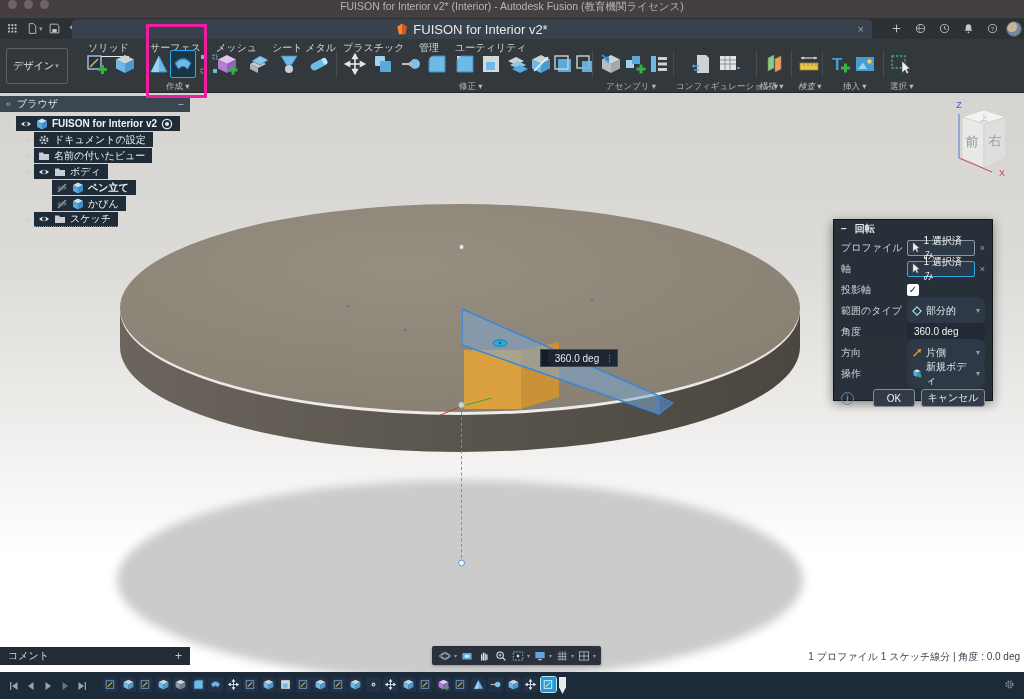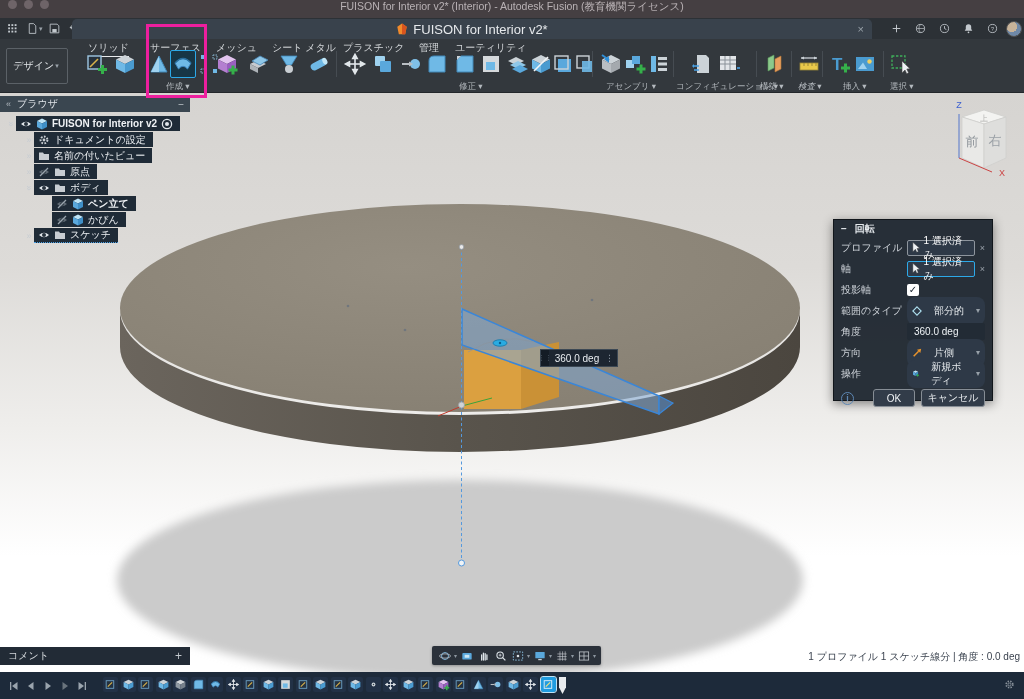--- a/index.html
+++ b/index.html
@@ -77,21 +77,21 @@
   .dlg-row { display:flex; align-items:center; height:21px; padding:0 7px; }
   .dlg-label { width:66px; flex:0 0 auto; }
   .selbtn { height:16px; display:flex; align-items:center; gap:3px; padding:0 4px; background:#2e3947;
     border:1px solid #8e959d; border-radius:2px; color:#fff; }
   .selbtn.active { border-color:#2da9e8; }
   .selbtn svg { width:9px; height:11px; }
   .dlg-x { margin-left:5px; color:#9aa2aa; font-size:9px; }
   .chk { width:12px; height:12px; background:#fff; border-radius:2px; color:#16202b; font-size:10px;
     display:flex; align-items:center; justify-content:center; font-weight:bold; }
   .drop { flex:1; height:28px; background:#2e3947; border-radius:8px; display:flex; align-items:center;
-    gap:12px; padding:0 5px; color:#e8ecef; }
+    gap:4px; padding:0 5px; color:#e8ecef; }
   .drop .dcaret { margin-left:auto; color:#97a0a8; font-size:8px; }
   .numfield { flex:1; height:17px; background:#222b35; border-radius:2px; display:flex; align-items:center;
     padding:0 7px; color:#eef2f5; }
   .dlg-foot { display:flex; align-items:center; gap:6px; padding:5px 7px 0 7px; }
   .info-i { width:13px; height:13px; border-radius:50%; border:1.5px solid #5d87b4; color:#5d87b4;
     font-size:9px; display:flex; align-items:center; justify-content:center; font-weight:bold; }
   .btn { height:18px; background:#323c49; border:1px solid #868d95; border-radius:3px; color:#eef1f4;
     font-size:10px; display:flex; align-items:center; justify-content:center; }
   .btn-ok { width:42px; margin-left:auto; }
   .btn-cancel { width:64px; }
@@ -601,38 +601,20 @@
           <span class="t-pill">
             <span class="ticon">
               <svg viewBox="0 0 12 12">
                 <path d="M1,2.5 h4 l1,1.5 h5 v6 h-10 z" fill="#c8cdd2"></path>
               </svg>
             </span>
             <span>名前の付いたビュー</span>
           </span>
         </div>
         <div class="trow" style="padding-left: 24px;">
-          <span class="t-arrow">»</span>
-          <span class="t-pill">
-            <span class="ticon">
-              <svg viewBox="0 0 12 12">
-                <path d="M1,6 Q6,1.6 11,6 Q6,10.4 1,6 Z" fill="#5e6973"></path>
-                <circle cx="6" cy="6" r="2" fill="#313c46"></circle>
-                <line x1="2" y1="10" x2="10" y2="2" stroke="#9aa4ad" stroke-width="1.2"></line>
-              </svg>
-            </span>
-            <span class="ticon">
-              <svg viewBox="0 0 12 12">
-                <path d="M1,2.5 h4 l1,1.5 h5 v6 h-10 z" fill="#c8cdd2"></path>
-              </svg>
-            </span>
-            <span>原点</span>
-          </span>
-        </div>
-        <div class="trow" style="padding-left: 24px;">
           <span class="t-arrow" style="transform: rotate(90deg);">»</span>
           <span class="t-pill">
             <span class="ticon">
               <svg viewBox="0 0 12 12">
                 <path d="M1,6 Q6,1.6 11,6 Q6,10.4 1,6 Z" fill="#e2e7eb"></path>
                 <circle cx="6" cy="6" r="2" fill="#27323d"></circle>
               </svg>
             </span>
             <span class="ticon">
               <svg viewBox="0 0 12 12">

